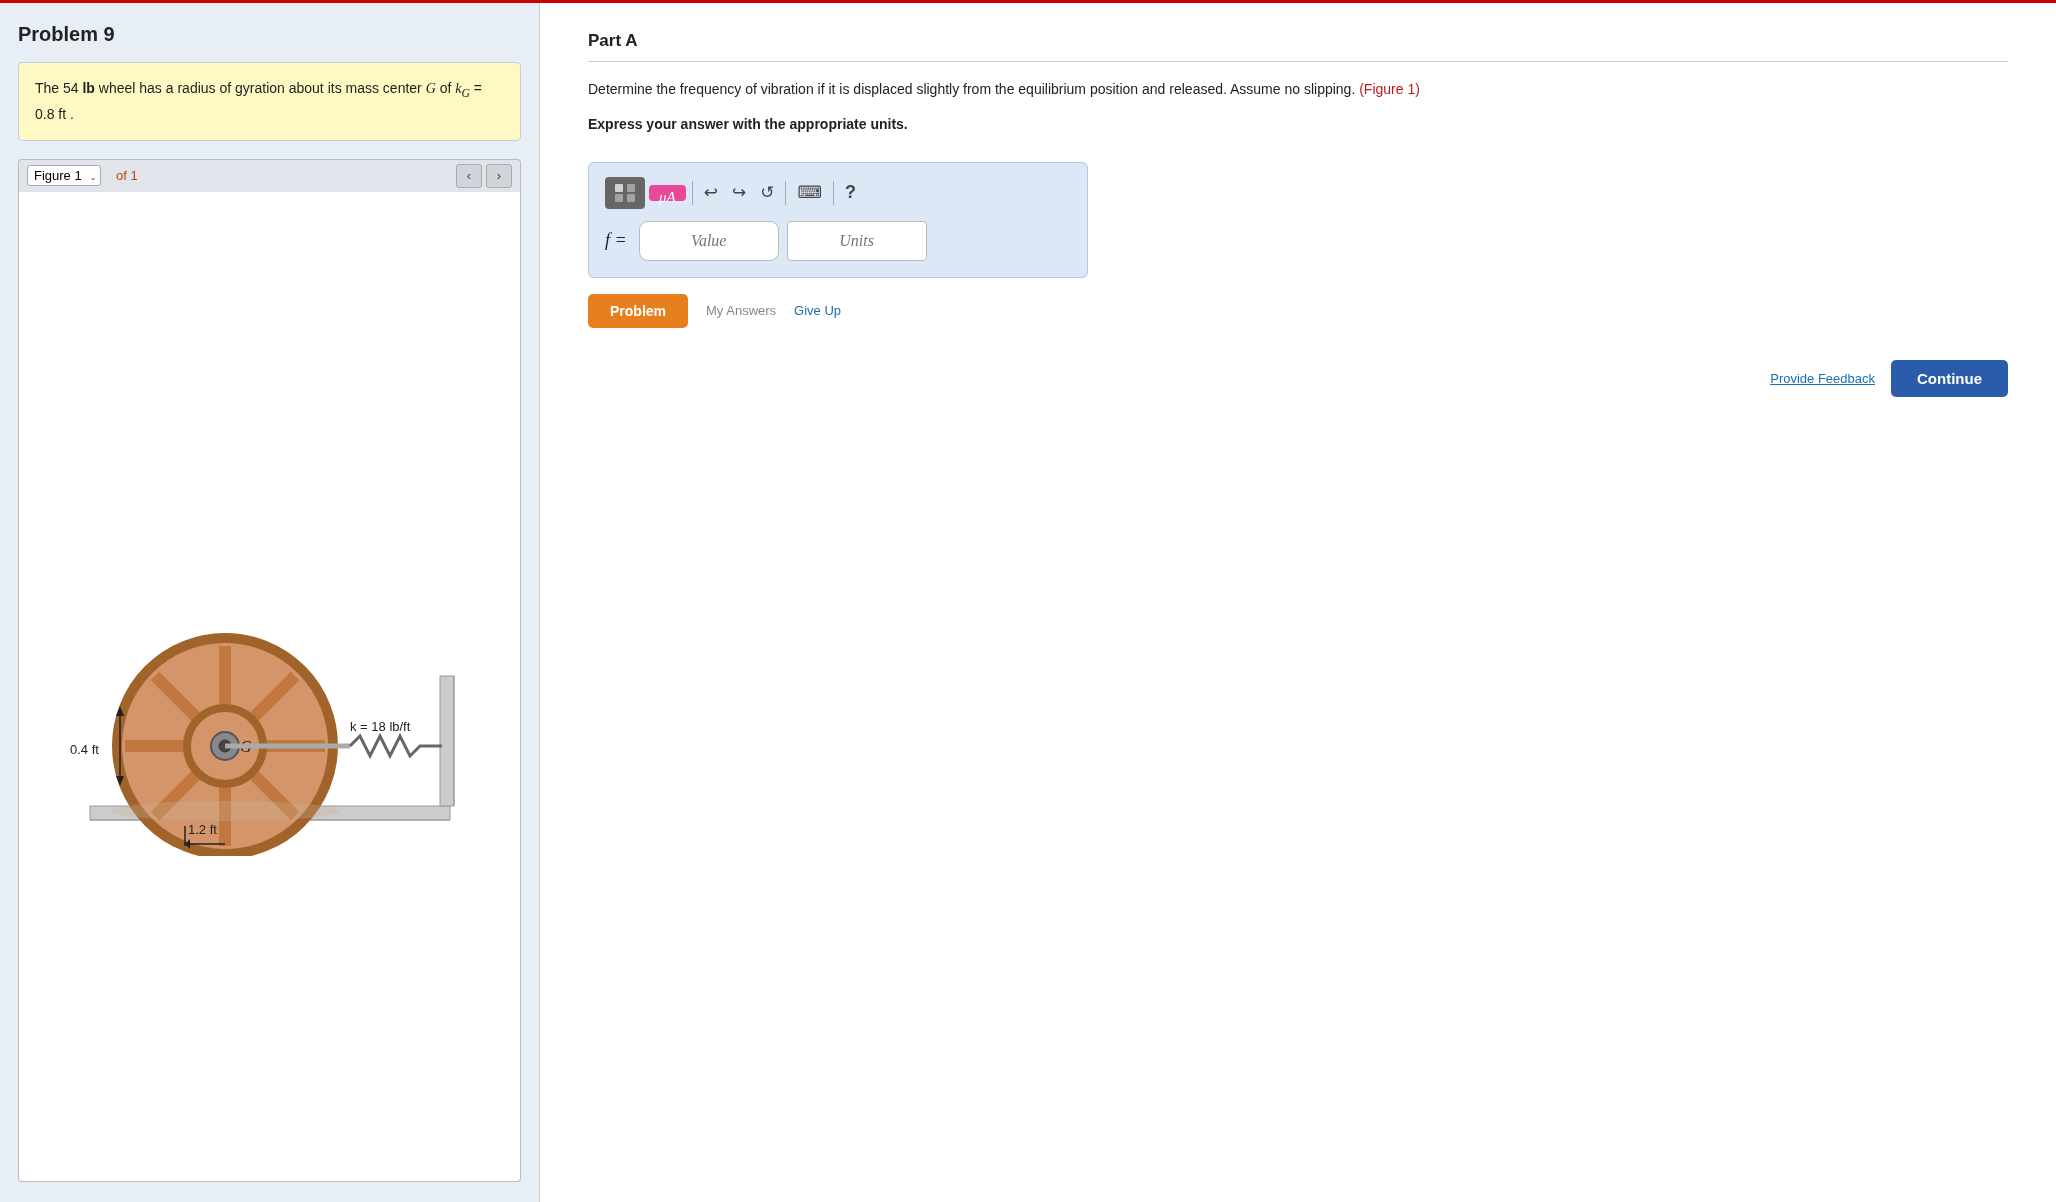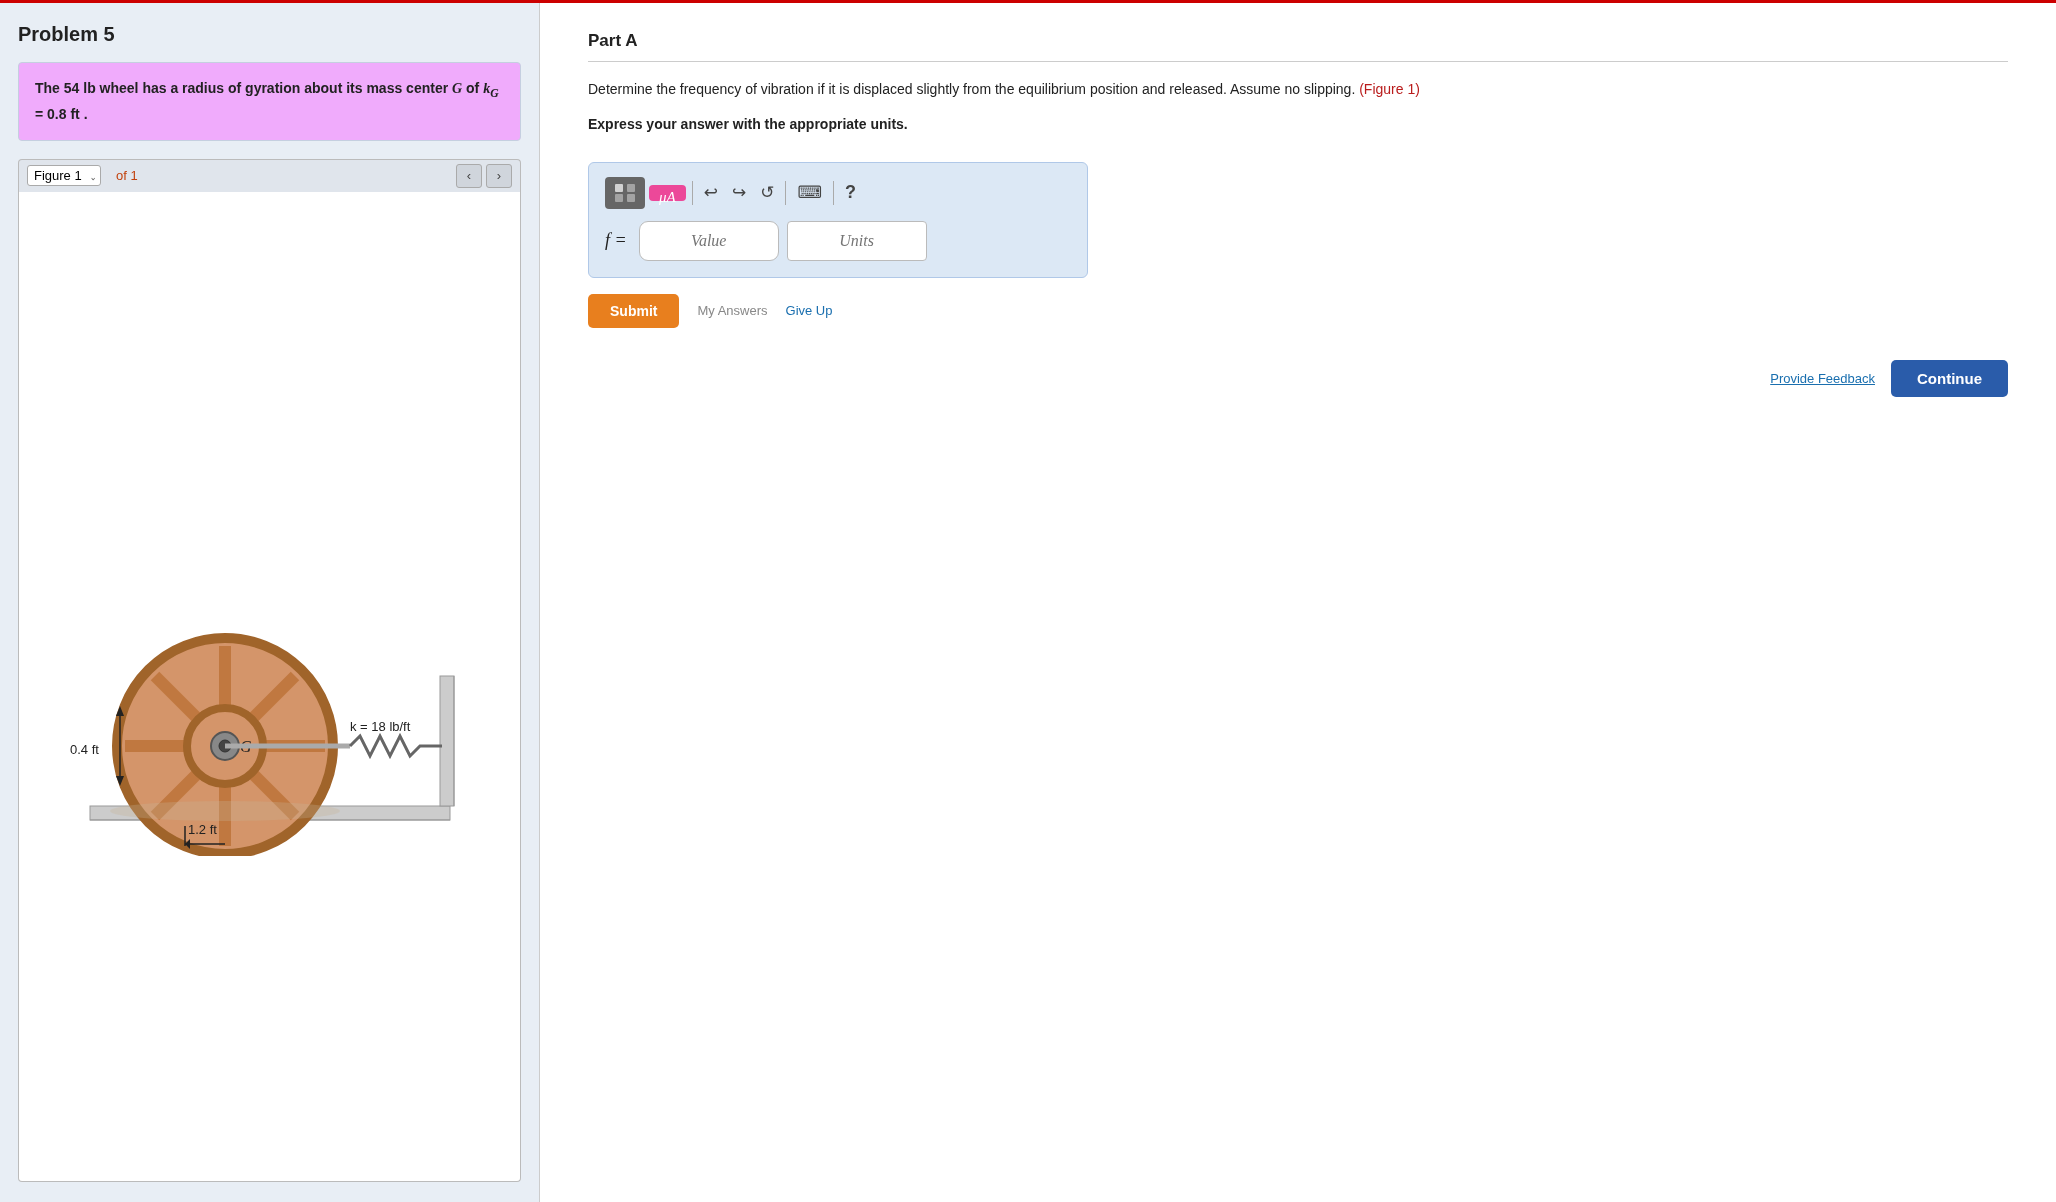--- a/index.html
+++ b/index.html
@@ -23,29 +23,28 @@
       padding: 20px 18px;
       display: flex;
       flex-direction: column;
     }
     .problem-title {
       font-size: 20px;
       font-weight: bold;
       margin-bottom: 16px;
     }
     .problem-description {
-      background: #f0abfc;
+      background: #fef9c3;
       border: 1px solid #c5cfe0;
       border-radius: 4px;
       padding: 14px 16px;
       font-size: 14px;
       line-height: 1.6;
       color: #222;
       margin-bottom: 18px;
-      font-weight: bold;
     }
     
     .figure-controls {
       display: flex;
       align-items: center;
       background: #e0e5ec;
       border: 1px solid #bbb;
       border-bottom: none;
       border-radius: 4px 4px 0 0;
       padding: 4px 8px;
@@ -299,21 +298,21 @@
       font-size: 13px;
       color: #c2410c;
     }
   </style>
 </head>
 <body>
 
 <div class="outer-container">
 
   <div class="left-panel">
-    <div class="problem-title">Problem 5</div>
+    <div class="problem-title">Problem 9</div>
     <div class="problem-description">
       <span>
         The 54 <b>lb</b> wheel has a radius of gyration about its mass center
         <i style="font-family:Georgia,serif;">G</i> of
         <i style="font-family:Georgia,serif;">k<sub>G</sub></i> = 0.8 ft .
       </span>
     </div>
 
     <div class="figure-controls">
       <div class="figure-select-wrapper">
@@ -418,21 +417,21 @@
       </div>
 
       <div class="answer-row">
         <span class="answer-label">f =</span>
         <input type="text" class="answer-input" placeholder="Value" style="">
         <input type="text" class="units-input" placeholder="Units" style="">
       </div>
     </div>
 
     <div class="action-row">
-      <button class="submit-btn">Submit</button>
+      <button class="submit-btn">Problem</button>
       <span class="my-answers-link">My Answers</span>
       <a href="#" class="give-up-link">Give Up</a>
     </div>
 
     <div class="bottom-row">
       <a href="#" class="provide-feedback-link">Provide Feedback</a>
       <button class="continue-btn">Continue</button>
     </div>
   </div>
 </div>

